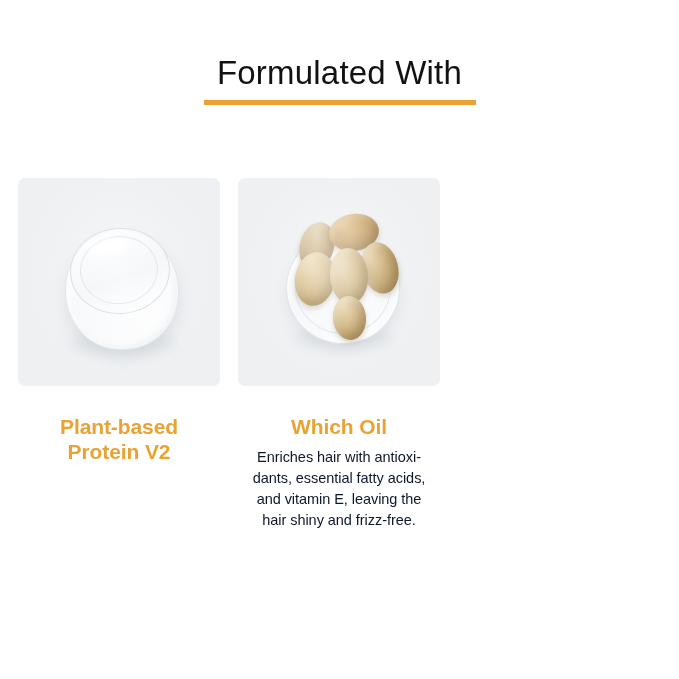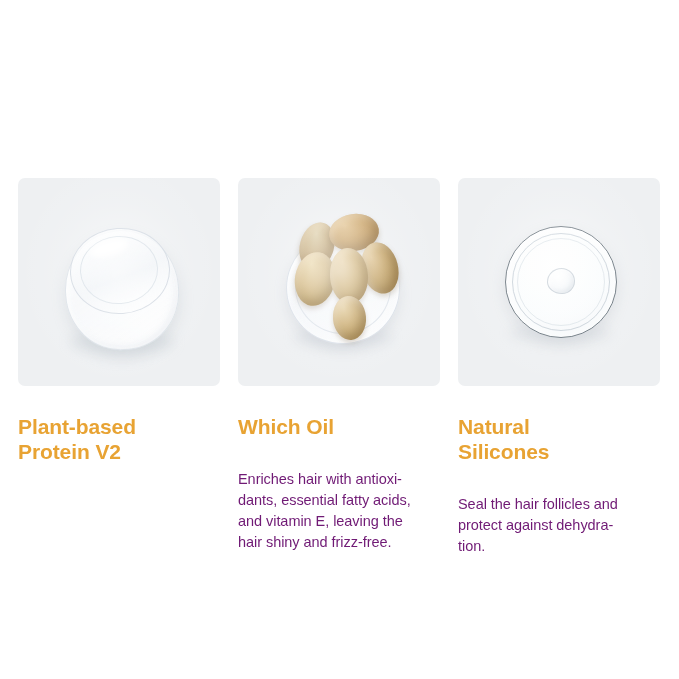--- a/index.html
+++ b/index.html
@@ -49,20 +49,21 @@
 
   
   .columns {
     position: absolute;
     left: 18px;
     top: 178px;
     width: 643px;
     display: flex;
     flex-direction: row;
     gap: 18px;
+    text-align: center;
   }
   .column {
     width: 202px;
     flex: 0 0 202px;
   }
 
   
   .img-card {
     position: relative;
     width: 202px;
@@ -300,33 +301,37 @@
   .card-heading {
     margin: 28px 0 0 0;
     font-size: 21px;
     font-weight: bold;
     line-height: 25px;
     color: #e8a333;
     letter-spacing: -0.1px;
     white-space: pre-line;
   }
   .card-body {
-    margin: 30px 0 0 0;
+    margin: 8px 0 0 0;
     font-size: 14.5px;
     line-height: 21px;
-    color: #701a75;
+    color: #0f172a;
     letter-spacing: -0.05px;
     white-space: pre-line;
   }
 </style>
 </head>
 <body>
 
 <div class="page">
 
+  <div class="title-block">
+    <div class="page-title">Formulated With</div>
+    <div class="title-underline"></div>
+  </div>
 
   <div class="columns">
 
     <div class="column">
       <div class="img-card">
         <div class="photo">
           <div class="glass-shadow"></div>
           <div class="glass-outer"></div>
           <div class="glass-rim"></div>
           <div class="glass-inner"></div>
@@ -351,31 +356,15 @@
           <div class="nut nut-6"></div>
         </div>
       </div>
       <h3 class="card-heading">Which Oil</h3>
       <p class="card-body">Enriches hair with antioxi-
 dants, essential fatty acids,
 and vitamin E, leaving the
 hair shiny and frizz-free.</p>
     </div>
 
-    <div class="column">
-      <div class="img-card">
-        <div class="photo">
-          <div class="petri-shadow"></div>
-          <div class="petri"></div>
-          <div class="petri-ring2"></div>
-          <div class="petri-ring3"></div>
-          <div class="silicone-drop"></div>
-        </div>
-      </div>
-      <h3 class="card-heading">Natural
-Silicones</h3>
-      <p class="card-body">Seal the hair follicles and
-protect against dehydra-
-tion.</p>
-    </div>
 
   </div>
 </div>
 
 </body></html>

